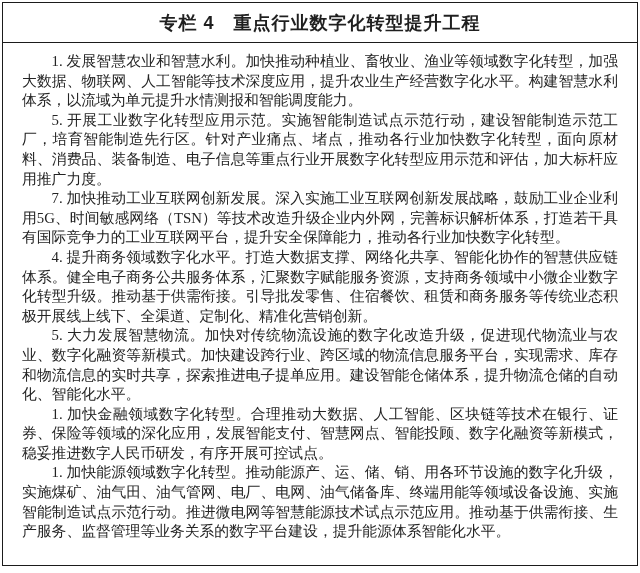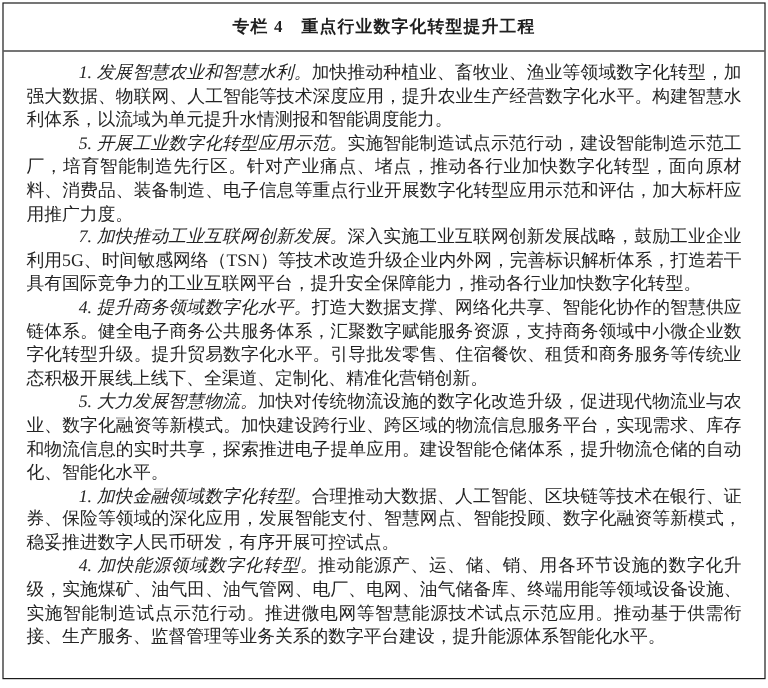--- a/index.html
+++ b/index.html
@@ -28,44 +28,42 @@
   .panel-title {
     box-sizing: border-box;
     height: 40px;
     border-bottom: 1.5px solid #1b1b1b;
     display: flex;
     align-items: center;
     justify-content: center;
   }
   .panel-title h2 {
     margin: 0;
-    font-family: Liberation Serif, serif;
+    font-family: Liberation Sans, sans-serif;
     font-weight: bold;
-    font-size: 14px;
+    font-size: 18px;
     letter-spacing: 1px;
     color: #1f1f1f;
     white-space: pre;
   }
   .panel-body {
     box-sizing: border-box;
     padding: 9px 19px 0 19px;
   }
   .para {
     margin: 0;
     font-size: 14.8px;
     line-height: 19.6px;
     text-align: justify;
     text-indent: 2em;
     color: #242424;
     font-family: "Liberation Serif", serif;
   }
   .para .lead {
     
-    font-style: italic;
-    margin-left: 14px;
   }
   .para .rest {
     font-style: normal;
   }
 </style>
 </head>
 <body>
 
 <div class="page">
   <div class="panel">
@@ -74,23 +72,23 @@
       <h2>专栏 4　重点行业数字化转型提升工程</h2>
     </div>
 
     <div class="panel-body">
       <p class="para"><span class="lead">1. 发展智慧农业和智慧水利。</span><span class="rest">加快推动种植业、畜牧业、渔业等领域数字化转型，加强大数据、物联网、人工智能等技术深度应用，提升农业生产经营数字化水平。构建智慧水利体系，以流域为单元提升水情测报和智能调度能力。</span></p>
 
       <p class="para"><span class="lead">5. 开展工业数字化转型应用示范。</span><span class="rest">实施智能制造试点示范行动，建设智能制造示范工厂，培育智能制造先行区。针对产业痛点、堵点，推动各行业加快数字化转型，面向原材料、消费品、装备制造、电子信息等重点行业开展数字化转型应用示范和评估，加大标杆应用推广力度。</span></p>
 
       <p class="para"><span class="lead">7. 加快推动工业互联网创新发展。</span><span class="rest">深入实施工业互联网创新发展战略，鼓励工业企业利用5G、时间敏感网络（TSN）等技术改造升级企业内外网，完善标识解析体系，打造若干具有国际竞争力的工业互联网平台，提升安全保障能力，推动各行业加快数字化转型。</span></p>
 
-      <p class="para"><span class="lead">4. 提升商务领域数字化水平。</span><span class="rest">打造大数据支撑、网络化共享、智能化协作的智慧供应链体系。健全电子商务公共服务体系，汇聚数字赋能服务资源，支持商务领域中小微企业数字化转型升级。提升贸易数字化水平。引导批发零售、住宿餐饮、租赁和商务服务等传统业态积极开展线上线下、全渠道、定制化、精准化营销创新。</span></p>
+      <p class="para"><span class="lead">4. 提升商务领域数字化水平。</span><span class="rest">打造大数据支撑、网络化共享、智能化协作的智慧供应链体系。健全电子商务公共服务体系，汇聚数字赋能服务资源，支持商务领域中小微企业数字化转型升级。推动基于供需衔接。引导批发零售、住宿餐饮、租赁和商务服务等传统业态积极开展线上线下、全渠道、定制化、精准化营销创新。</span></p>
 
       <p class="para"><span class="lead">5. 大力发展智慧物流。</span><span class="rest">加快对传统物流设施的数字化改造升级，促进现代物流业与农业、数字化融资等新模式。加快建设跨行业、跨区域的物流信息服务平台，实现需求、库存和物流信息的实时共享，探索推进电子提单应用。建设智能仓储体系，提升物流仓储的自动化、智能化水平。</span></p>
 
       <p class="para"><span class="lead">1. 加快金融领域数字化转型。</span><span class="rest">合理推动大数据、人工智能、区块链等技术在银行、证券、保险等领域的深化应用，发展智能支付、智慧网点、智能投顾、数字化融资等新模式，稳妥推进数字人民币研发，有序开展可控试点。</span></p>
 
-      <p class="para"><span class="lead">4. 加快能源领域数字化转型。</span><span class="rest">推动能源产、运、储、销、用各环节设施的数字化升级，实施煤矿、油气田、油气管网、电厂、电网、油气储备库、终端用能等领域设备设施、实施智能制造试点示范行动。推进微电网等智慧能源技术试点示范应用。推动基于供需衔接、生产服务、监督管理等业务关系的数字平台建设，提升能源体系智能化水平。</span></p>
+      <p class="para"><span class="lead">1. 加快能源领域数字化转型。</span><span class="rest">推动能源产、运、储、销、用各环节设施的数字化升级，实施煤矿、油气田、油气管网、电厂、电网、油气储备库、终端用能等领域设备设施、实施智能制造试点示范行动。推进微电网等智慧能源技术试点示范应用。推动基于供需衔接、生产服务、监督管理等业务关系的数字平台建设，提升能源体系智能化水平。</span></p>
     </div>
 
   </div>
 </div>
 
 </body></html>

